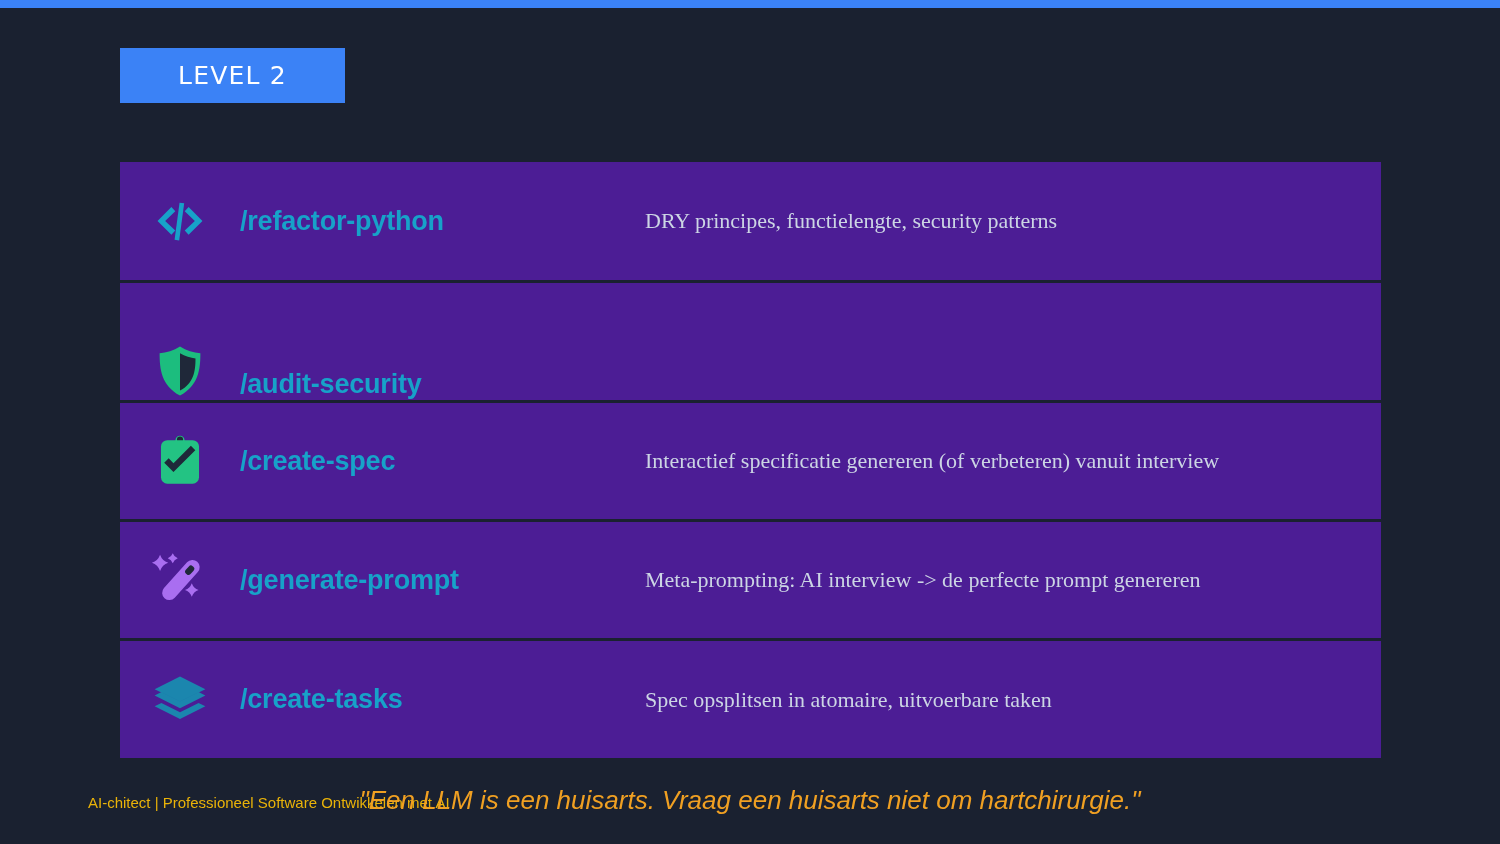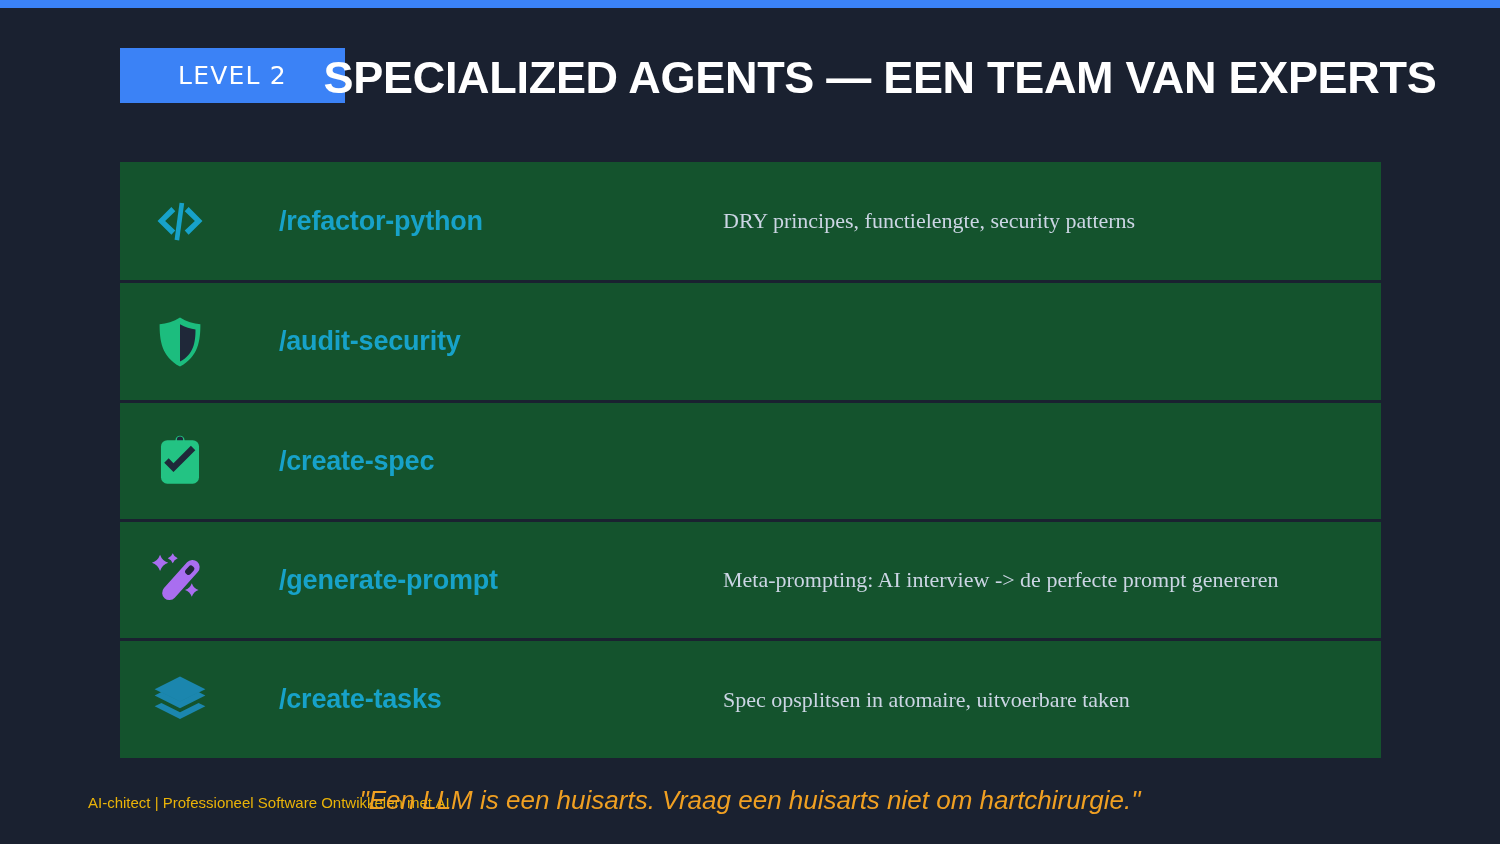--- a/index.html
+++ b/index.html
@@ -72,25 +72,24 @@
   
   #agent-table {
     position: absolute;
     left: 120px;
     top: 162px;
     width: 1261px;
   }
 
   .agent-row {
     position: relative;
-    background: #14532d;
+    background: #4c1d95;
     display: flex;
     align-items: center;
     margin-bottom: 3px;
-    gap: 39px;
   }
 
   .row-icon-cell {
     width: 120px;
     min-width: 120px;
     display: flex;
     align-items: center;
     justify-content: center;
   }
 
@@ -149,38 +148,37 @@
 </style>
 </head>
 <body>
 
 <div id="top-accent-bar"></div>
 
 <div id="header">
   <div id="level-badge">
     <span id="level-badge-label">LEVEL 2</span>
   </div>
-  <div id="slide-title">SPECIALIZED AGENTS — EEN TEAM VAN EXPERTS</div>
 </div>
 
 <div id="agent-table">
     <div class="agent-row" style="height: 118px;">
       <div class="row-icon-cell">
         <span>
           <svg class="icon-svg" viewBox="0 0 64 64" width="58" height="58">
             <path d="M22.5 16.5 L26.8 21.2 L15.6 31.9 L26.8 42.6 L22.5 47.3 L7.2 32 Z" fill="#17a2c9"></path>
             <path d="M41.5 16.5 L56.8 32 L41.5 47.3 L37.2 42.6 L48.4 31.9 L37.2 21.2 Z" fill="#17a2c9"></path>
             <path d="M36.6 12.5 L31.1 53.5 L26.0 52.8 L31.5 11.8 Z" fill="#17a2c9"></path>
           </svg>
         </span>
       </div>
       <div class="row-cmd-cell">/refactor-python</div>
       <div class="row-desc-cell">DRY principes, functielengte, security patterns</div>
     </div>
-    <div class="agent-row" style="height: 117px;">
+    <div class="agent-row" style="height: 117px; align-items: flex-end;">
       <div class="row-icon-cell">
         <span>
           <svg class="icon-svg" viewBox="0 0 64 64" width="58" height="58">
             <path d="M32 5 C25 9.5 17 11.8 9.5 12.3 C9.5 30 11.5 48 32 59 C52.5 48 54.5 30 54.5 12.3 C47 11.8 39 9.5 32 5 Z" fill="#1cbd7e"></path>
             <path d="M32 12.5 C37.5 15.8 43.8 17.6 49.1 18.1 C49.1 31.9 47.3 45.5 32 53.5 Z" fill="#1f2839"></path>
           </svg>
         </span>
       </div>
       <div class="row-cmd-cell">/audit-security</div>
     </div>
@@ -189,20 +187,21 @@
         <span>
           <svg class="icon-svg" viewBox="0 0 64 64" width="58" height="58">
             <rect x="27" y="4" width="10" height="10" rx="5" fill="#23c383"></rect>
             <circle cx="32" cy="8.5" r="3.4" fill="#1f2839"></circle>
             <rect x="11" y="9" width="42" height="48" rx="7" fill="#23c383"></rect>
             <path d="M24.8 44.2 L14.6 34.0 L19.5 29.1 L24.8 34.4 L44.0 15.2 L48.9 20.1 Z" fill="#1f2839"></path>
           </svg>
         </span>
       </div>
       <div class="row-cmd-cell">/create-spec</div>
+      <div class="row-desc-cell">Interactief specificatie genereren (of verbeteren) vanuit interview</div>
     </div>
     <div class="agent-row" style="height: 116px;">
       <div class="row-icon-cell">
         <span>
           <svg class="icon-svg" viewBox="0 0 64 64" width="58" height="58">
             <g transform="rotate(42 33 32)">
               <rect x="25" y="5" width="16" height="54" rx="8" fill="#a96ef0"></rect>
               <rect x="29.5" y="12" width="7" height="11" rx="3" fill="#1f2839"></rect>
             </g>
             <path d="M10 4 Q12.34 10.66 19 13 Q12.34 15.34 10 22 Q7.66 15.34 1 13 Q7.66 10.66 10 4 Z" fill="#a96ef0"></path>

